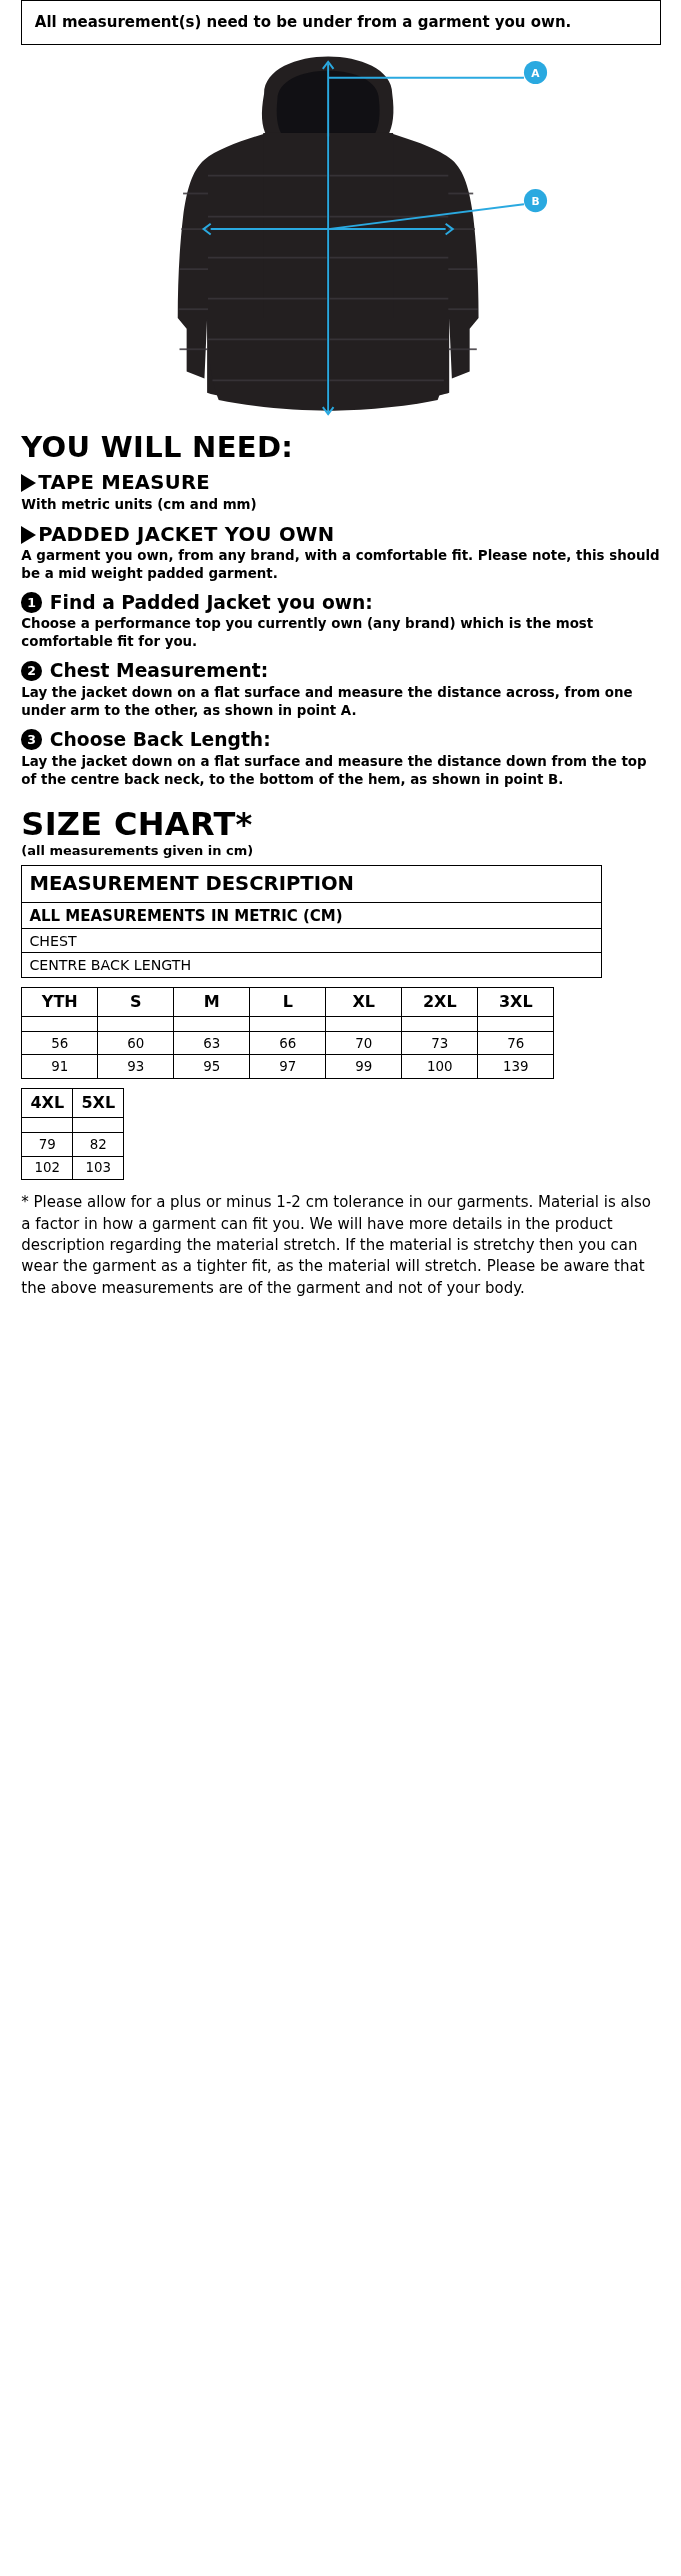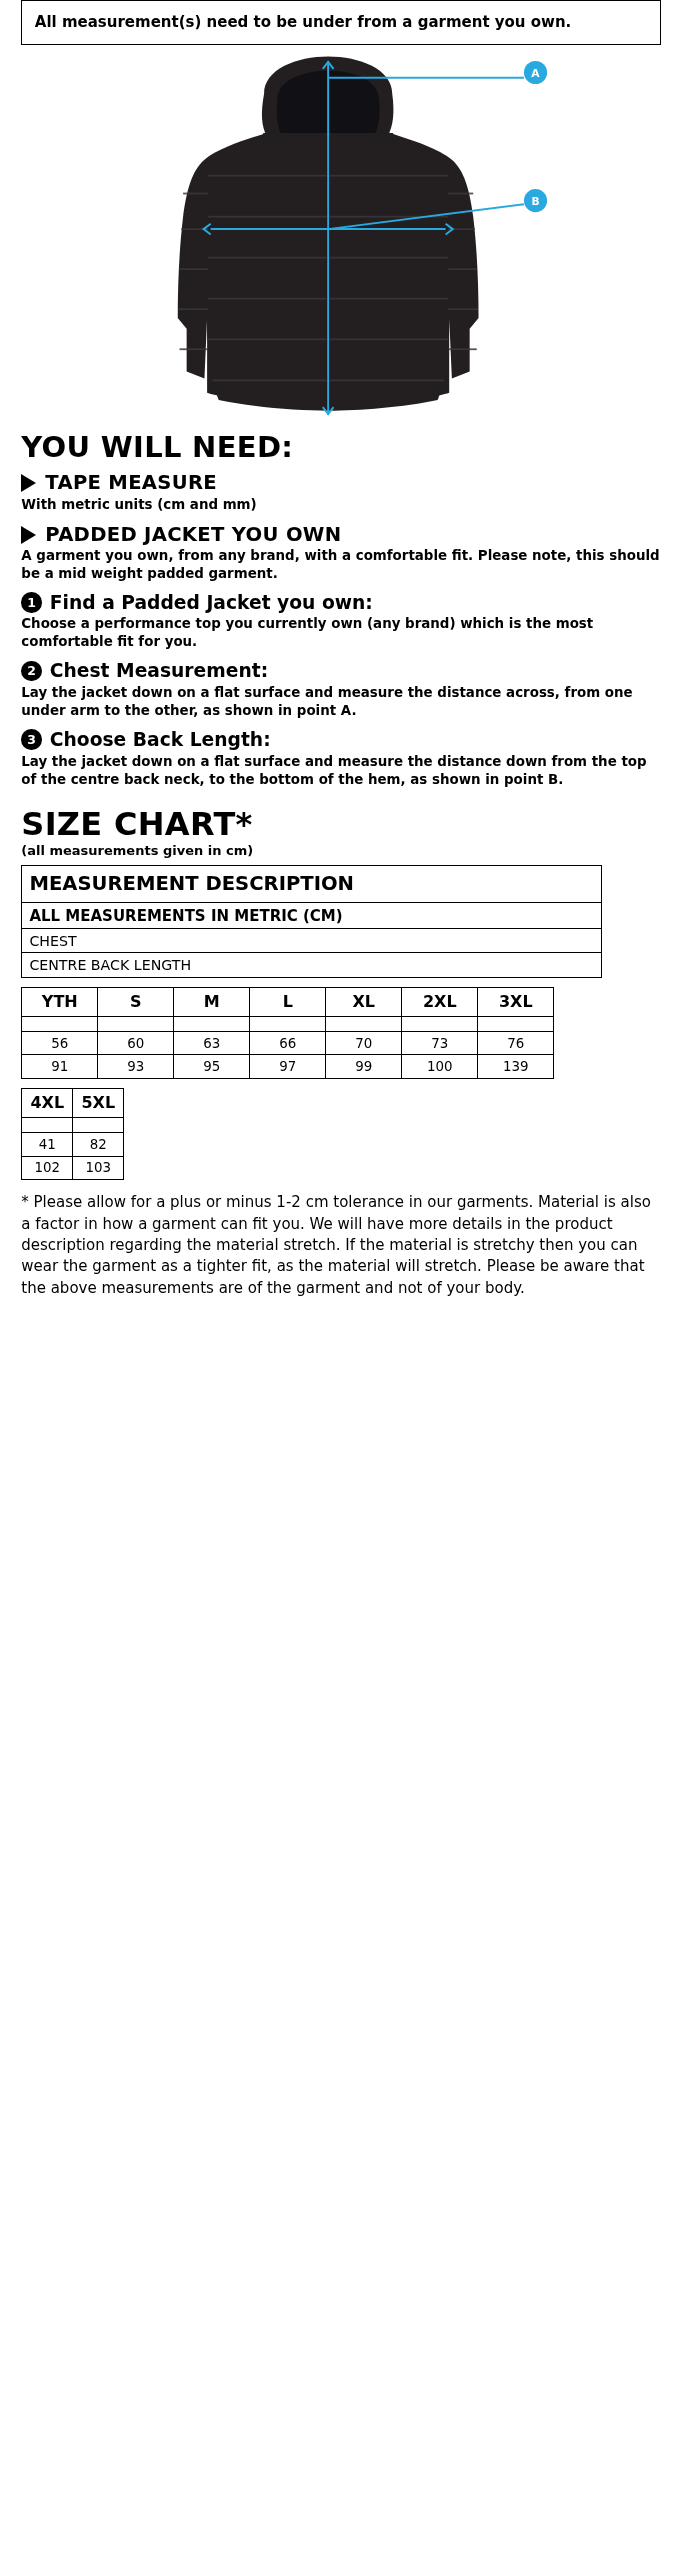--- a/index.html
+++ b/index.html
@@ -68,21 +68,21 @@
     font-size: 13px;
     font-weight: bold;
     margin: 0 0 7.1px 5.3px;
   }
 
   
   .need-item { margin: 0 0 3.6px 5.3px; }
   .need-head {
     display: flex;
     align-items: center;
-    gap: 9px;
+    gap: 2px;
   }
   .tri {
     width: 0; height: 0;
     border-top: 9.8px solid transparent;
     border-bottom: 9.8px solid transparent;
     border-left: 15px solid #000;
     flex: 0 0 auto;
     margin-top: 0.9px;
   }
   .need-label {
@@ -359,21 +359,21 @@
         <th>4XL</th>
         <th>5XL</th>
       </tr>
     </thead>
     <tbody>
       <tr class="spacer">
         <td></td>
           <td></td>
       </tr>
       <tr>
-        <td>41</td>
+        <td>79</td>
         <td>82</td>
       </tr>
       <tr>
         <td>102</td>
         <td>103</td>
       </tr>
     </tbody>
   </table>
 
   <div class="footnote">* Please allow for a plus or minus 1-2 cm tolerance in our garments. Material is also a factor in how a garment can fit you. We will have more details in the product description regarding the material stretch. If the material is stretchy then you can wear the garment as a tighter fit, as the material will stretch.  Please be aware that the above measurements are of the garment and not of your body.</div>

